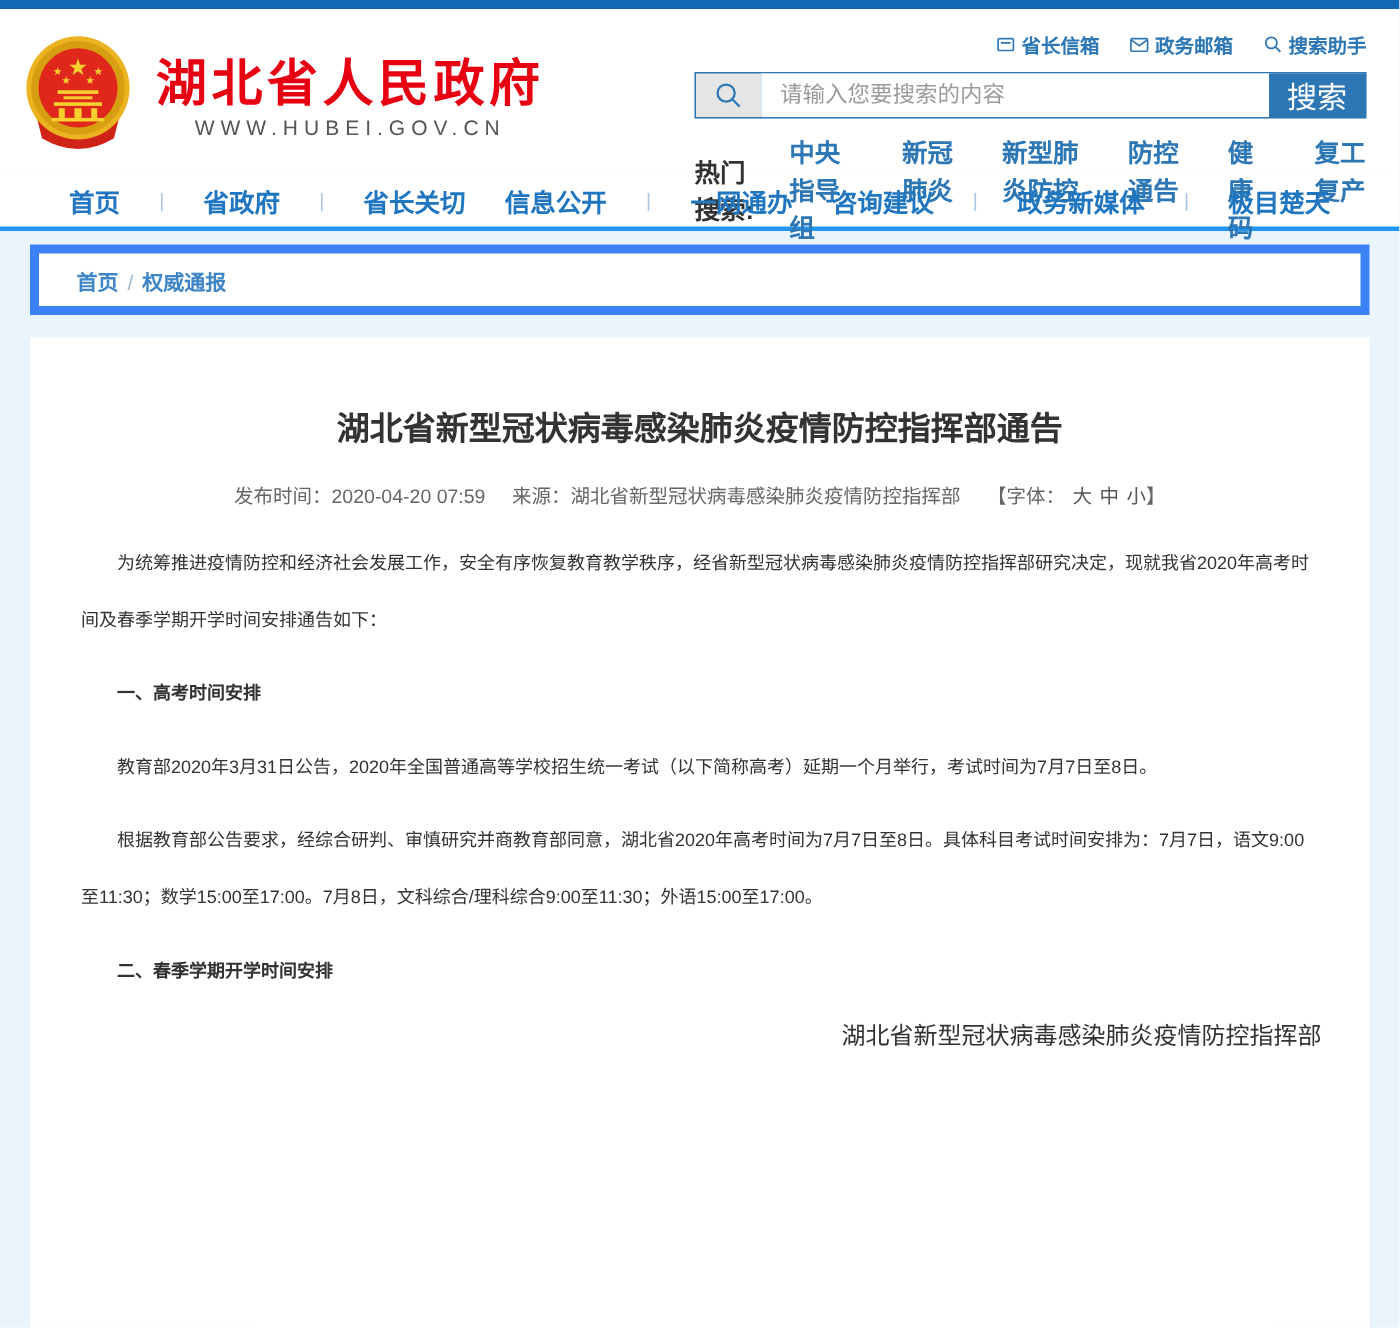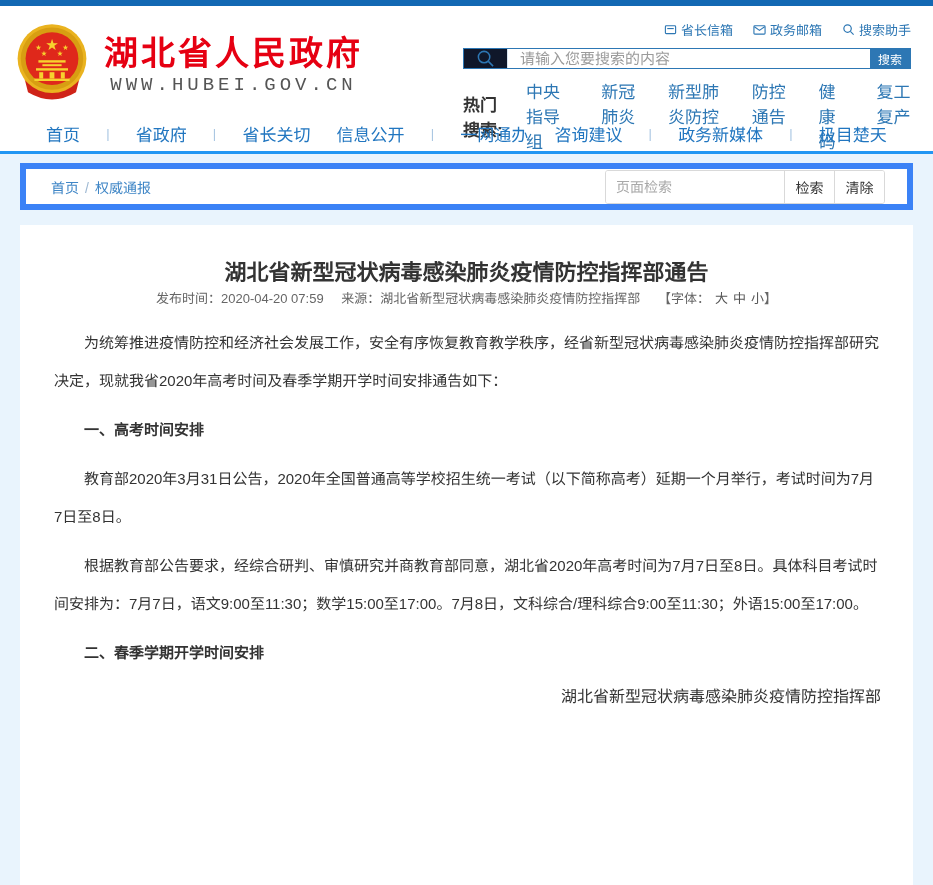--- a/index.html
+++ b/index.html
@@ -2,66 +2,66 @@
 <html lang="zh-CN"><head>
 <meta charset="utf-8">
 <style>
   * { box-sizing: border-box; margin: 0; padding: 0; }
   html, body { width: 933px; height: 885px; overflow: hidden; }
   body {
     font-family: "Liberation Sans", "DejaVu Sans", sans-serif;
     background: #e9f4fd;
     color: #333;
   }
-  a { text-decoration: none; cursor: pointer; }
+  a { text-decoration: none; cursor: pointer; font-weight: bold; }
 
   
   .topbar { height: 6px; background: #1268b3; }
 
   
   .header {
     background: #fff;
     display: flex;
     justify-content: space-between;
     padding: 14px 22px 6px 12px;
     height: 109px;
   }
   .brand { display: flex; align-items: center; }
   .brand-emblem { width: 80px; height: 86px; margin-right: 12px; }
   .brand-text { display: flex; flex-direction: column; align-items: center; }
   .brand-title {
     color: #e60012; font-size: 34px; font-weight: bold;
     letter-spacing: 3px; line-height: 40px;
   }
   .brand-url {
-    font-family: Liberation Mono, monospace;
-    color: #555; font-size: 19px; letter-spacing: 4px; margin-top: 1px;
+    font-family: Liberation Sans, sans-serif;
+    color: #555; font-size: 14px; letter-spacing: 4px; margin-top: 1px;
   }
 
   .header-right { width: 448px; display: flex; flex-direction: column; }
   .top-links { display: flex; justify-content: flex-end; gap: 20px; font-size: 13px; }
   .top-link { color: #2d77b4; display: inline-flex; align-items: center; gap: 4px; }
   .top-link svg { display: block; }
 
   .search-bar {
     margin-top: 9px; height: 35px; display: flex; align-items: stretch;
-    border: 1px solid #2d77b4; background: #0f172a;
+    border: 1px solid #2d77b4; background: #e5e5e5;
   }
   .search-icon-box {
     width: 44px; display: flex; align-items: center; justify-content: center;
     border-right: 1px solid #d8e4ef;
   }
   .search-input {
     flex: 1; border: none; outline: none; padding: 0 12px;
     font-size: 15px; color: #333; font-family: inherit;
   }
   .search-input::placeholder { color: #9b9b9b; }
   .search-btn {
-    width: 40px; background: #2d77b4; color: #fff; border: none;
-    font-size: 12px; cursor: pointer; font-family: inherit;
+    width: 64px; background: #2d77b4; color: #fff; border: none;
+    font-size: 20px; cursor: pointer; font-family: inherit;
   }
 
   .hot-search { margin-top: 9px; font-size: 17px; display: flex; align-items: center; }
   .hot-label { color: #333; font-weight: bold; margin-right: 16px; }
   .hot-links { display: flex; gap: 32px; }
   .hot-link { color: #2d77b4; }
 
   
   .nav {
     background: #fff; height: 39px;
@@ -97,31 +97,31 @@
     font-size: 14px; color: #333; cursor: pointer; font-family: inherit;
   }
 
   
   .article-card {
     margin: 15px 20px 0; background: #fff; height: 660px;
     padding: 30px 28px 0;
   }
   .article-title {
     text-align: center; font-size: 22px; font-weight: bold; color: #333;
-    line-height: 30px; margin-top: 3px;
+    line-height: 30px; margin-top: 16px;
   }
   .article-meta {
-    text-align: center; font-size: 13px; color: #666; 
+    text-align: center; font-size: 13px; color: #666; margin-top: 19px;
   }
   .article-meta .mpart { margin: 0 7px; }
   .font-size-opt { color: #555; margin-left: 5px; cursor: pointer; }
 
   .article-body { margin-top: 17px; padding: 0 6px; }
   .para {
-    font-size: 15px; color: #333; line-height: 38px;
+    font-size: 12px; color: #333; line-height: 38px;
     text-indent: 2em; margin: 11px 0;
   }
   .para.bold { font-weight: bold; }
 
   .sign-line { text-align: right; font-size: 16px; color: #333; margin-top: 9px; padding-right: 4px; }
 </style>
 </head>
 <body>
 
 <div class="topbar"></div>
@@ -231,25 +231,20 @@
     <span class="nav-sep">|</span>
 
     <a class="nav-link">极目楚天</a>
 
   </nav>
 
 <div class="crumb-row">
   <div class="crumbs">
     <a class="crumb">首页</a><span class="crumb-sep">/</span><a class="crumb">权威通报</a>
   </div>
-  <div class="page-search">
-    <input class="page-search-input" type="text" placeholder="页面检索" style="">
-    <button class="page-search-btn">检索</button>
-    <button class="page-search-btn">清除</button>
-  </div>
 </div>
 
 <main class="article-card">
   <h1 class="article-title">湖北省新型冠状病毒感染肺炎疫情防控指挥部通告</h1>
 
   <div class="article-meta">
     <span class="mpart"><span>发布时间：</span><span>2020-04-20 07:59</span></span>
     <span class="mpart"><span>来源：</span><span>湖北省新型冠状病毒感染肺炎疫情防控指挥部</span></span>
     <span class="mpart"><span>【字体：</span><span class="font-size-opt">大</span><span class="font-size-opt">中</span><span class="font-size-opt">小</span><span>】</span></span>
   </div>

